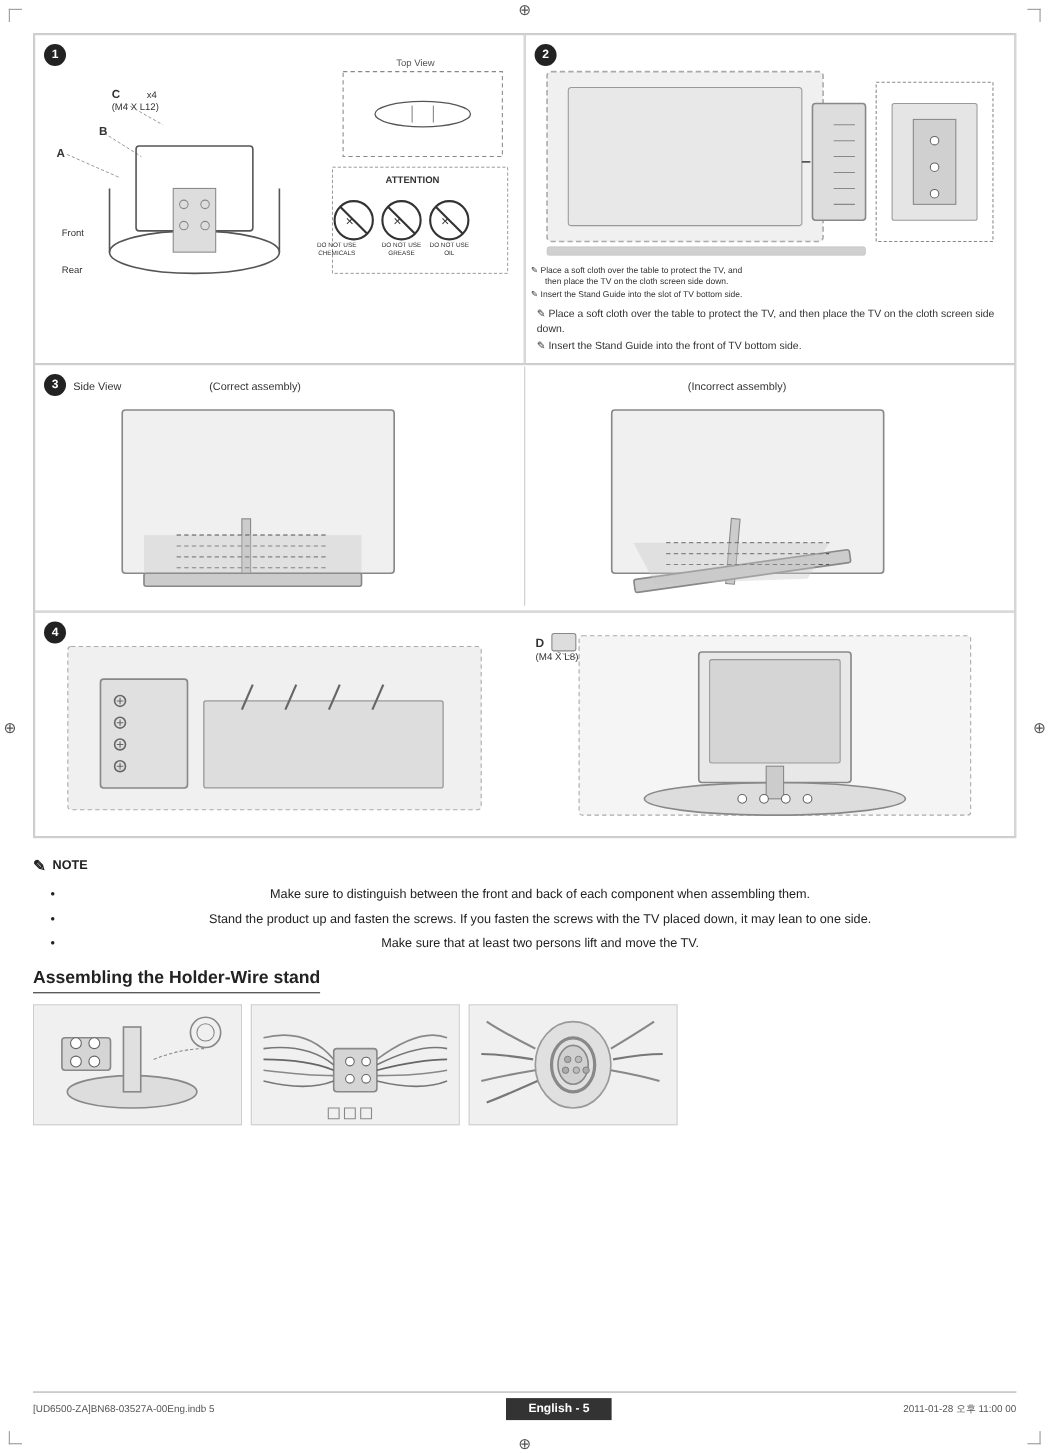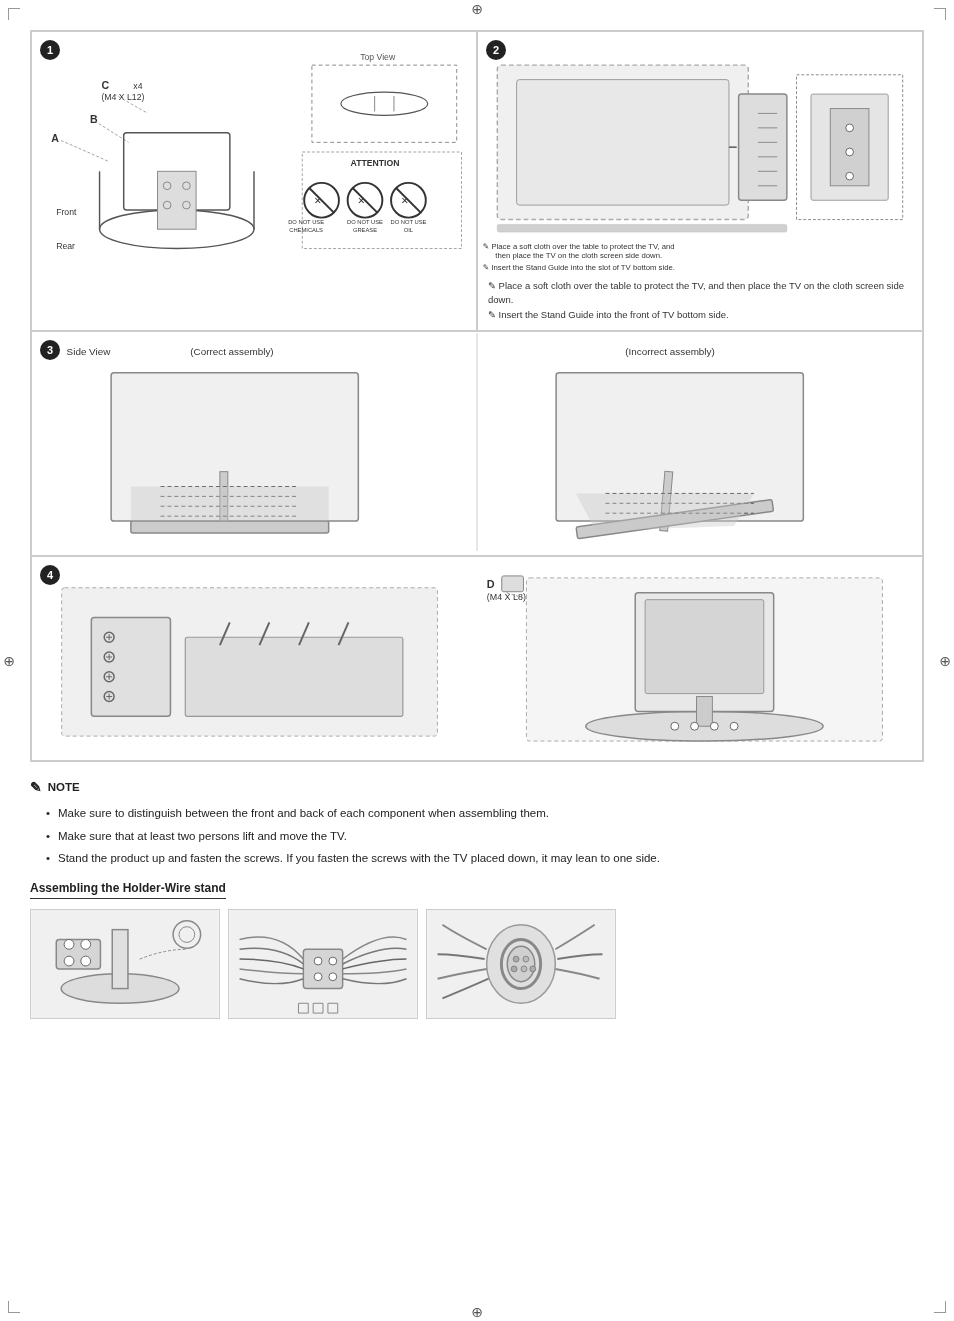--- a/index.html
+++ b/index.html
@@ -71,35 +71,36 @@
 
     .notes-list {
       list-style: none;
       padding-left: 16px;
     }
 
     .notes-list li {
       position: relative;
       padding-left: 12px;
       margin-bottom: 4px;
+      text-align: center;
     }
 
     .notes-list li::before {
       content: "•";
       position: absolute;
       left: 0;
     }
 
     .holder-wire-section {
       margin-top: 14px;
     }
 
     .holder-wire-title {
       font-weight: bold;
-      font-size: 12px;
+      font-size: 16px;
       border-bottom: 1px solid #333;
       padding-bottom: 3px;
       margin-bottom: 10px;
       display: inline-block;
     }
 
     .holder-wire-images {
       display: flex;
       gap: 8px;
     }
@@ -385,22 +386,22 @@
     </div>
   </div>
 
   <div class="notes-section" style="margin-top:14px;">
     <div class="note-header">
       <span class="note-icon">✎</span>
       <strong>NOTE</strong>
     </div>
     <ul class="notes-list">
       <li>Make sure to distinguish between the front and back of each component when assembling them.</li>
+      <li>Stand the product up and fasten the screws. If you fasten the screws with the TV placed down, it may lean to one side.</li>
       <li>Make sure that at least two persons lift and move the TV.</li>
-      <li>Stand the product up and fasten the screws. If you fasten the screws with the TV placed down, it may lean to one side.</li>
     </ul>
   </div>
 
   <div class="holder-wire-section">
     <div class="holder-wire-title">Assembling the Holder-Wire stand</div>
     <div class="holder-wire-images">
 
       <div class="holder-wire-img">
         <svg width="100%" height="100%" viewBox="0 0 190 110">
           <rect x="0" y="0" width="190" height="110" fill="#f0f0f0"></rect>
@@ -471,14 +472,19 @@
           <circle cx="100" cy="50" r="3" fill="#bbb" stroke="#777" stroke-width="0.8"></circle>
           <circle cx="88" cy="60" r="3" fill="#aaa" stroke="#777" stroke-width="0.8"></circle>
           <circle cx="98" cy="60" r="3" fill="#bbb" stroke="#777" stroke-width="0.8"></circle>
           <circle cx="107" cy="60" r="3" fill="#aaa" stroke="#777" stroke-width="0.8"></circle>
         </svg>
       </div>
 
     </div>
   </div>
 
+  <div class="page-footer" style="margin-top: 18px;">
+    <span>[UD6500-ZA]BN68-03527A-00Eng.indb   5</span>
+    <span class="footer-center">English - 5</span>
+    <span>2011-01-28   오후 11:00  00</span>
+  </div>
 
 </div>
 
 </body></html>

